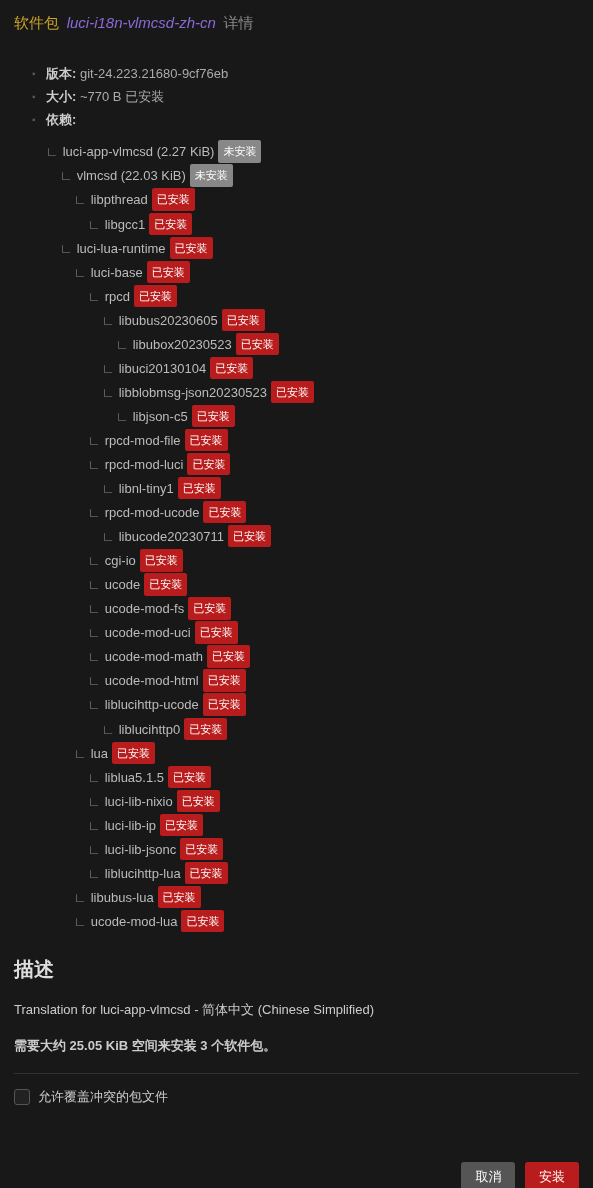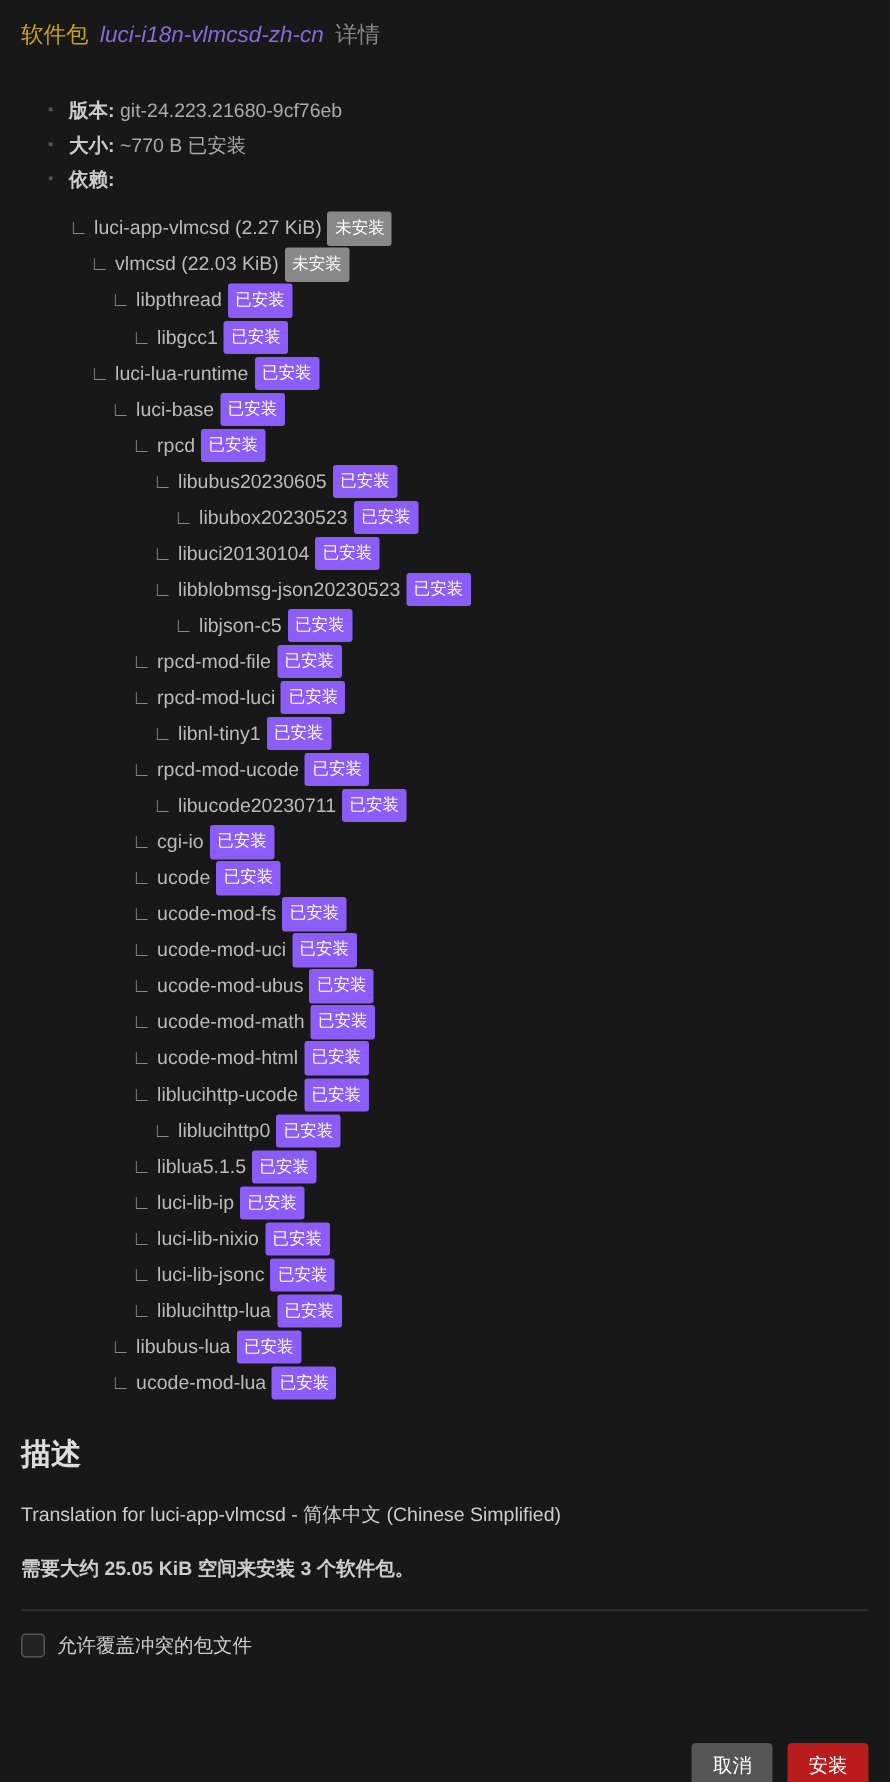--- a/index.html
+++ b/index.html
@@ -24,21 +24,21 @@
   .dep-line { color: #bbb; line-height: 1.85; white-space: nowrap; }
   .angle { color: #888; margin-right: 4px; }
   .badge {
     display: inline-block;
     font-size: 11px;
     padding: 1px 5px;
     border-radius: 2px;
     margin-left: 4px;
     vertical-align: 1px;
   }
-  .badge.installed { background: #8b5cf6; color: #fff; }
+  .badge.installed { background: #b91c1c; color: #fff; }
   .badge.notinstalled { background: #888; color: #fff; }
   h3.desc-title { color: #ddd; font-size: 20px; margin-top: 22px; margin-bottom: 18px; font-weight: bold; }
   .desc-text { color: #ccc; margin-bottom: 18px; line-height: 1.4; }
   .space-text { color: #ccc; margin-bottom: 18px; font-weight: bold; }
   hr { border: none; border-top: 1px solid #333; margin: 14px 0; }
   .checkbox-row { display: flex; align-items: center; gap: 8px; color: #ccc; margin-bottom: 16px; }
   .cb {
     width: 16px; height: 16px; border: 1px solid #555; border-radius: 3px; background: #222;
   }
   .buttons { text-align: right; }
@@ -90,28 +90,28 @@
         <div class="dep-line" style="padding-left: 70px;"><span class="angle">∟</span><span>libjson-c5</span><span class="badge installed">已安装</span></div>
         <div class="dep-line" style="padding-left: 42px;"><span class="angle">∟</span><span>rpcd-mod-file</span><span class="badge installed">已安装</span></div>
         <div class="dep-line" style="padding-left: 42px;"><span class="angle">∟</span><span>rpcd-mod-luci</span><span class="badge installed">已安装</span></div>
         <div class="dep-line" style="padding-left: 56px;"><span class="angle">∟</span><span>libnl-tiny1</span><span class="badge installed">已安装</span></div>
         <div class="dep-line" style="padding-left: 42px;"><span class="angle">∟</span><span>rpcd-mod-ucode</span><span class="badge installed">已安装</span></div>
         <div class="dep-line" style="padding-left: 56px;"><span class="angle">∟</span><span>libucode20230711</span><span class="badge installed">已安装</span></div>
         <div class="dep-line" style="padding-left: 42px;"><span class="angle">∟</span><span>cgi-io</span><span class="badge installed">已安装</span></div>
         <div class="dep-line" style="padding-left: 42px;"><span class="angle">∟</span><span>ucode</span><span class="badge installed">已安装</span></div>
         <div class="dep-line" style="padding-left: 42px;"><span class="angle">∟</span><span>ucode-mod-fs</span><span class="badge installed">已安装</span></div>
         <div class="dep-line" style="padding-left: 42px;"><span class="angle">∟</span><span>ucode-mod-uci</span><span class="badge installed">已安装</span></div>
-        <div class="dep-line" style="padding-left: 42px;"><span class="angle">∟</span><span>ucode-mod-ubus</span><span class="badge installed">已安装</span></div>
         <div class="dep-line" style="padding-left: 42px;"><span class="angle">∟</span><span>ucode-mod-math</span><span class="badge installed">已安装</span></div>
         <div class="dep-line" style="padding-left: 42px;"><span class="angle">∟</span><span>ucode-mod-html</span><span class="badge installed">已安装</span></div>
         <div class="dep-line" style="padding-left: 42px;"><span class="angle">∟</span><span>liblucihttp-ucode</span><span class="badge installed">已安装</span></div>
         <div class="dep-line" style="padding-left: 56px;"><span class="angle">∟</span><span>liblucihttp0</span><span class="badge installed">已安装</span></div>
+        <div class="dep-line" style="padding-left: 28px;"><span class="angle">∟</span><span>lua</span><span class="badge installed">已安装</span></div>
         <div class="dep-line" style="padding-left: 42px;"><span class="angle">∟</span><span>liblua5.1.5</span><span class="badge installed">已安装</span></div>
+        <div class="dep-line" style="padding-left: 42px;"><span class="angle">∟</span><span>luci-lib-nixio</span><span class="badge installed">已安装</span></div>
         <div class="dep-line" style="padding-left: 42px;"><span class="angle">∟</span><span>luci-lib-ip</span><span class="badge installed">已安装</span></div>
-        <div class="dep-line" style="padding-left: 42px;"><span class="angle">∟</span><span>luci-lib-nixio</span><span class="badge installed">已安装</span></div>
         <div class="dep-line" style="padding-left: 42px;"><span class="angle">∟</span><span>luci-lib-jsonc</span><span class="badge installed">已安装</span></div>
         <div class="dep-line" style="padding-left: 42px;"><span class="angle">∟</span><span>liblucihttp-lua</span><span class="badge installed">已安装</span></div>
         <div class="dep-line" style="padding-left: 28px;"><span class="angle">∟</span><span>libubus-lua</span><span class="badge installed">已安装</span></div>
         <div class="dep-line" style="padding-left: 28px;"><span class="angle">∟</span><span>ucode-mod-lua</span><span class="badge installed">已安装</span></div>
       </div>
   </li>
 </ul>
 
 <h3 class="desc-title">描述</h3>
 <p class="desc-text">Translation for luci-app-vlmcsd - 简体中文 (Chinese Simplified)</p>

